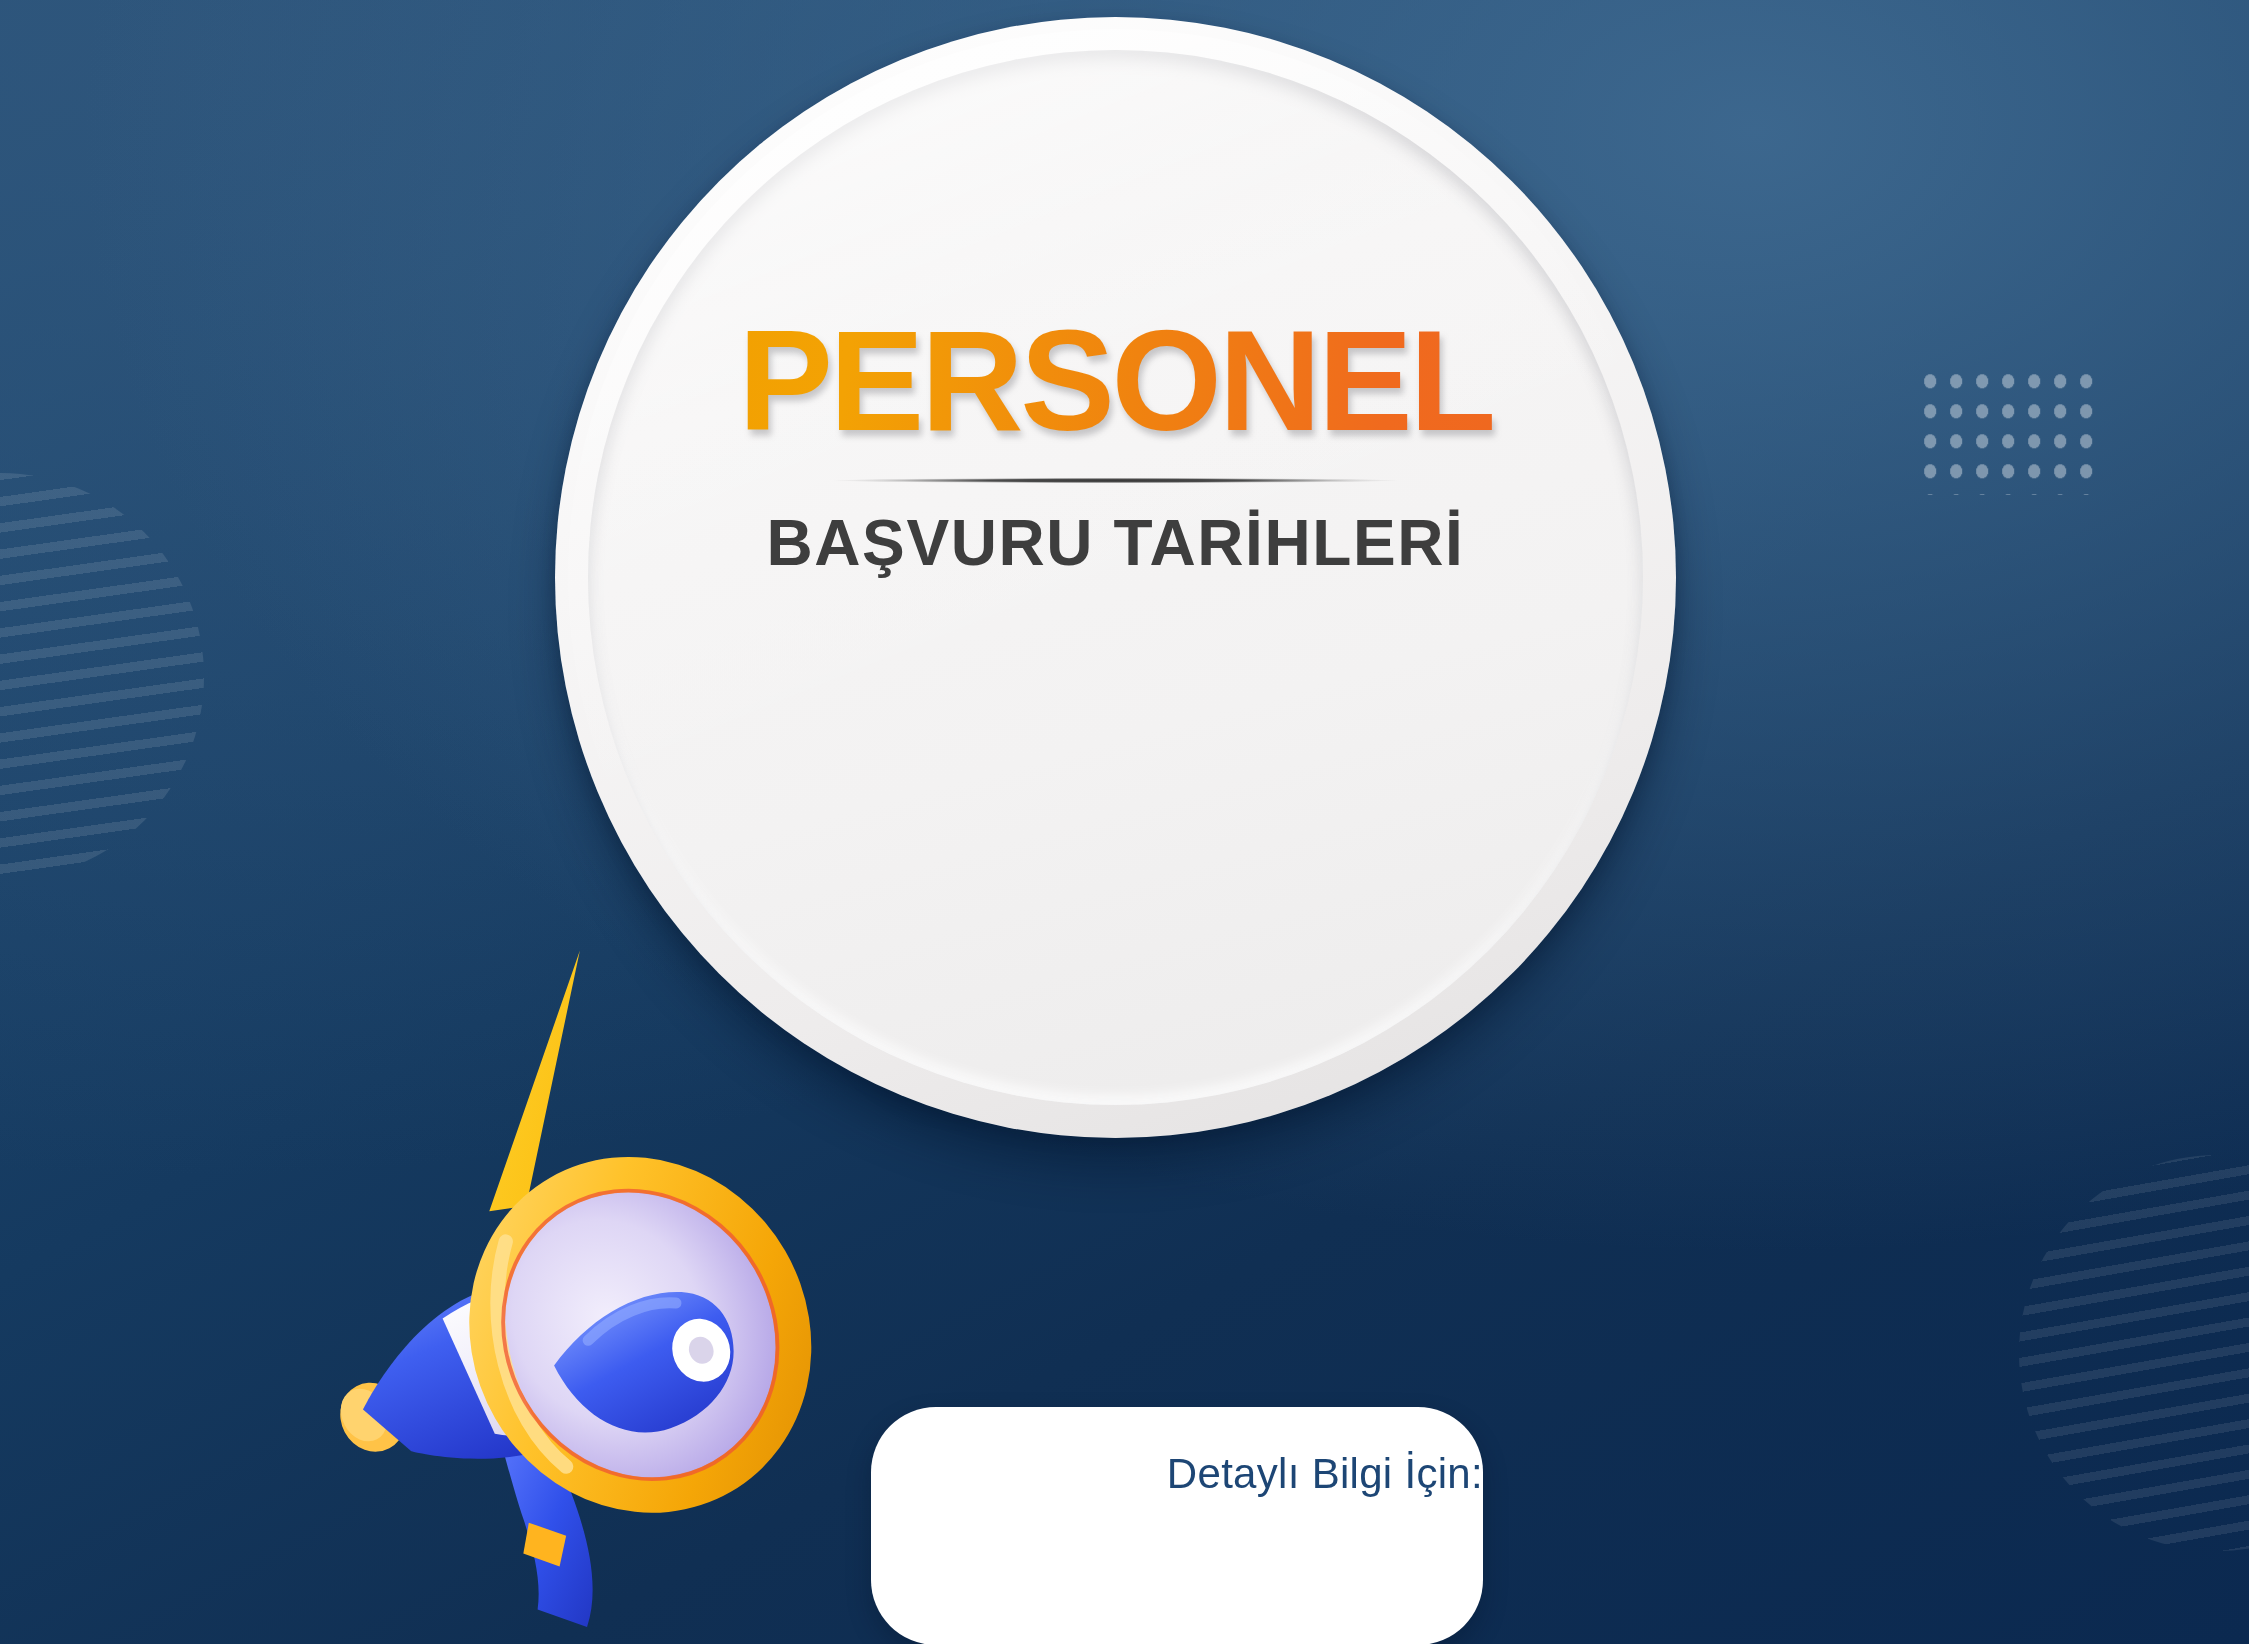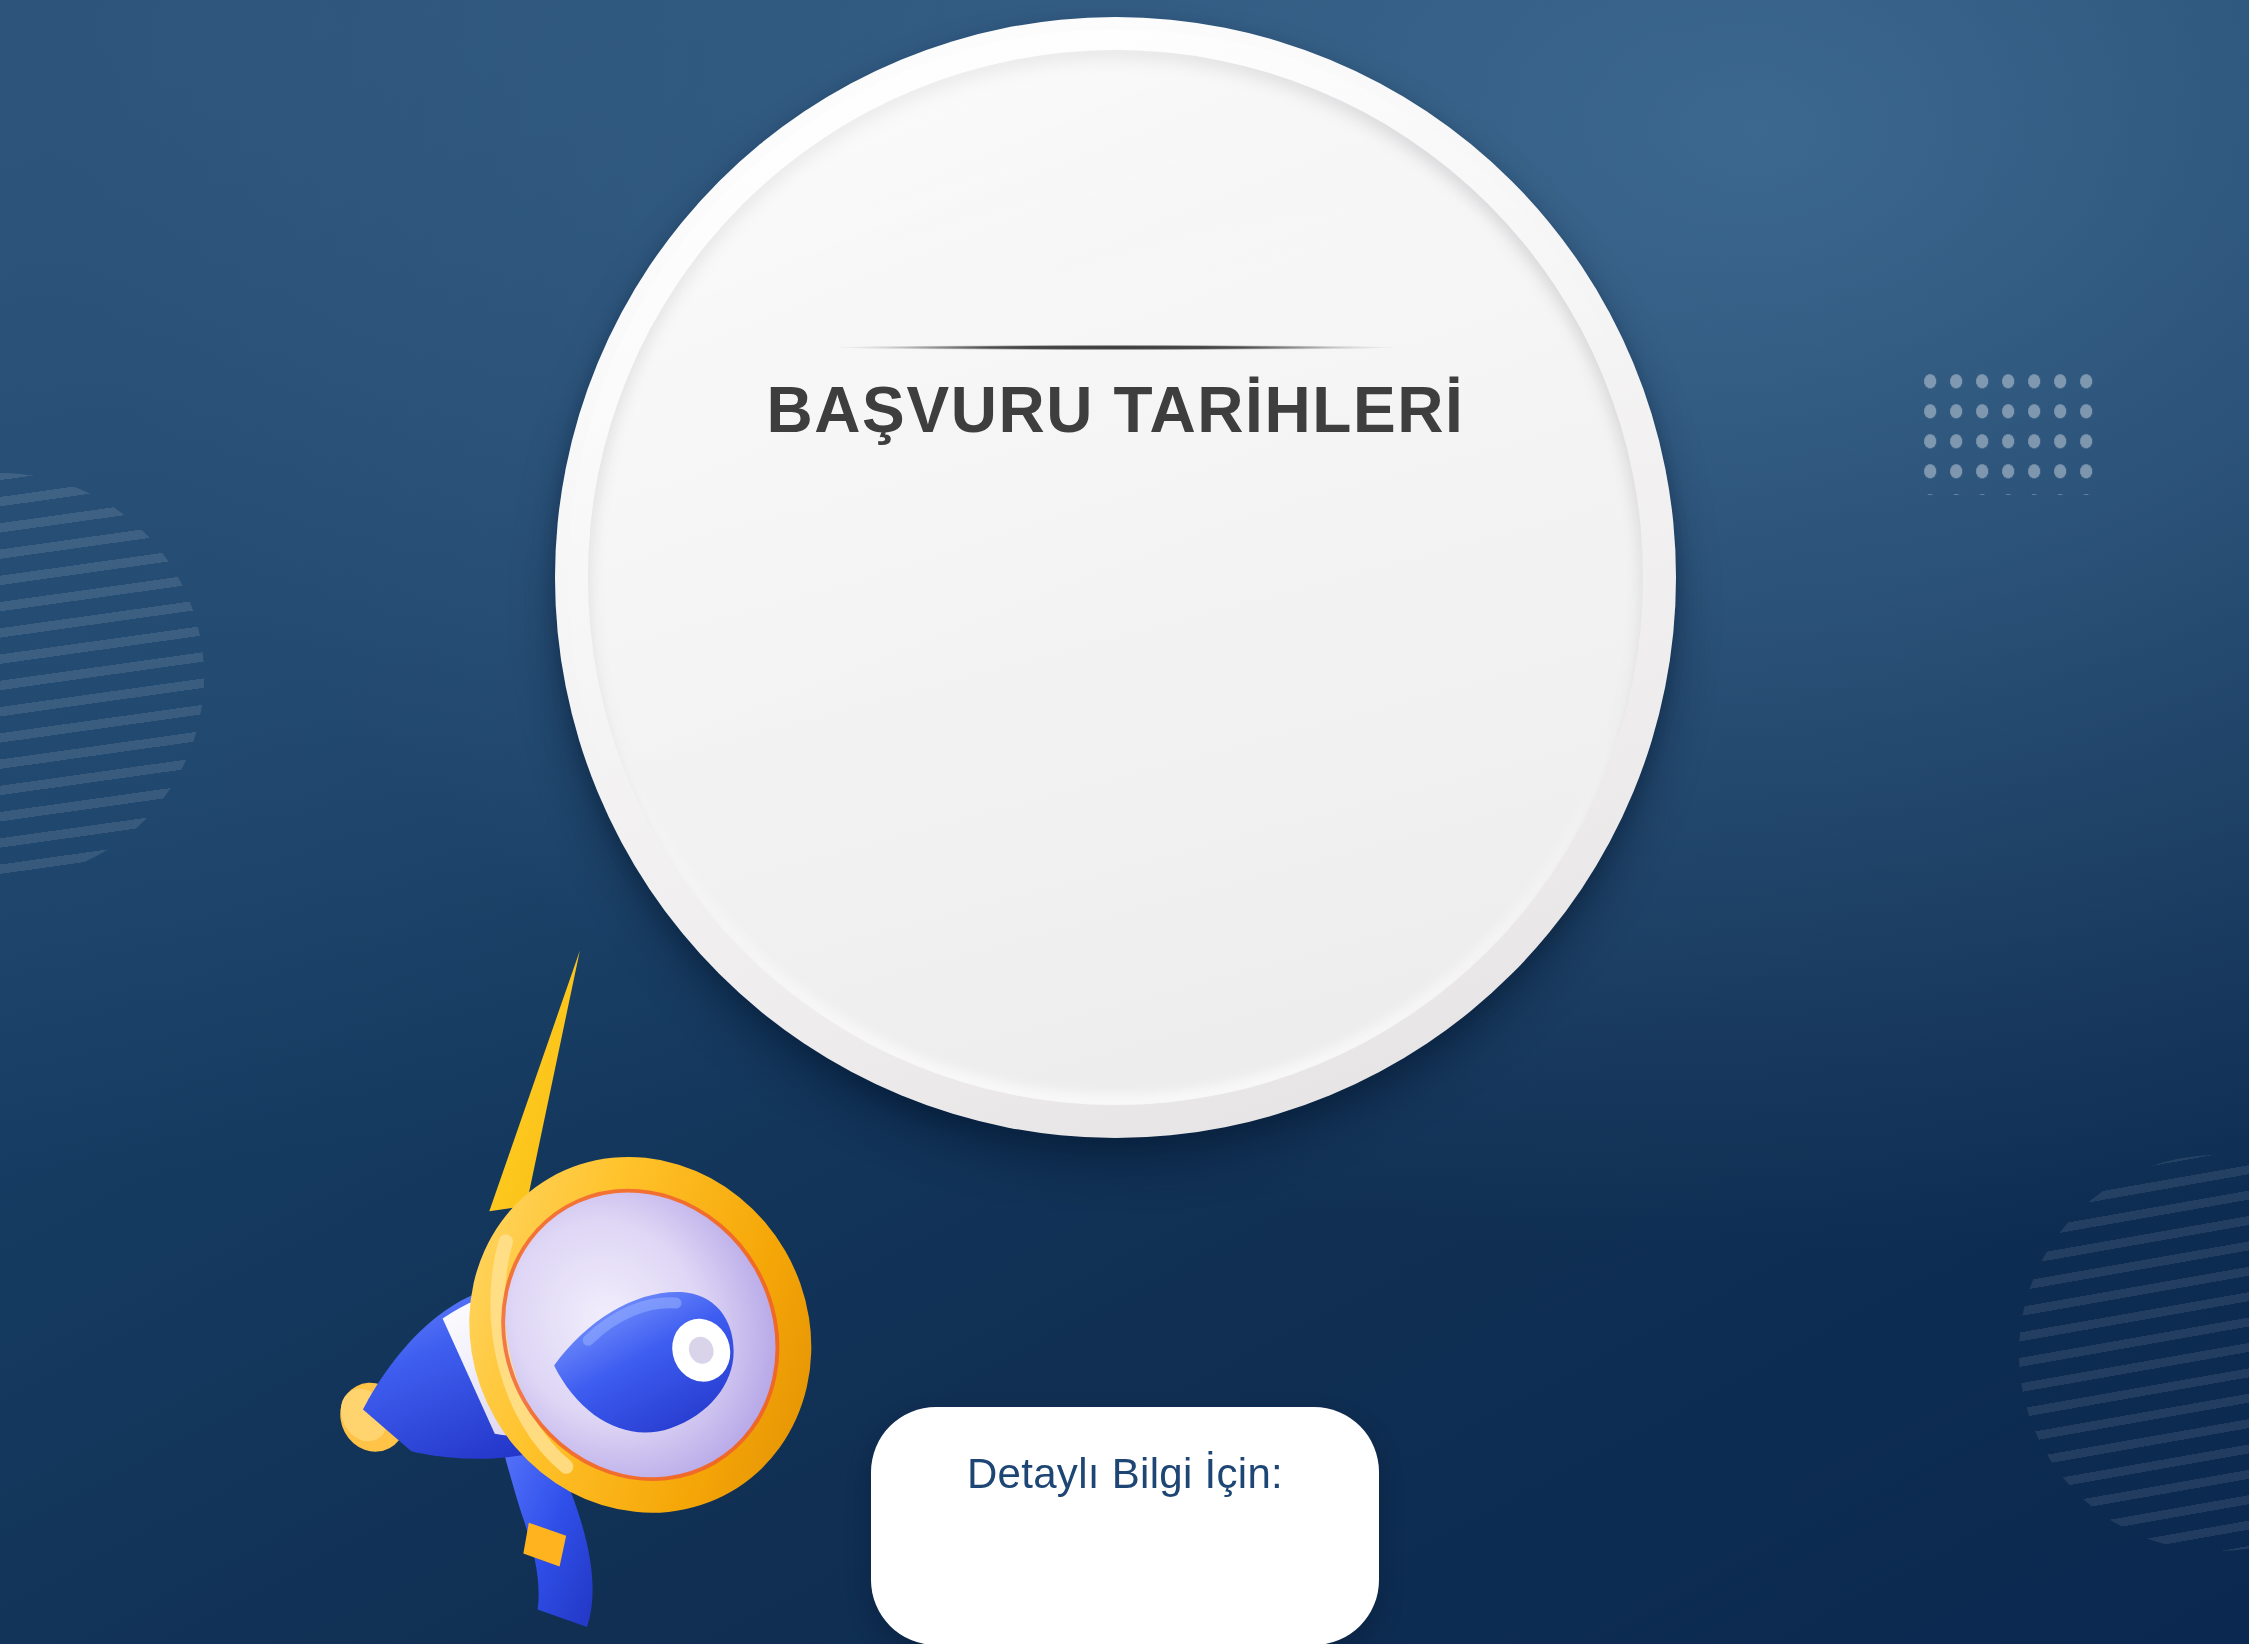--- a/index.html
+++ b/index.html
@@ -160,27 +160,27 @@
     left: 330px; top: 934px;
     width: 670px; height: 710px;
     z-index: 8;
   }
   #megaphone svg { display: block; width: 100%; height: 100%; }
 
   
   #url-pill {
     position: absolute;
     left: 871px; top: 1407px;
-    width: 508px; height: 238px;
+    width: 612px; height: 238px;
     background: #ffffff;
     border-radius: 65px;
     box-shadow: 0 11px 25px rgba(3,18,38,0.30);
     display: flex;
     flex-direction: column;
-    align-items: center;
+    align-items: flex-end;
     justify-content: flex-start;
     padding-top: 44px;
     box-sizing: border-box;
     z-index: 9;
   }
   #pill-label {
     font-size: 42px;
     font-weight: 400;
     color: #1d4675;
     letter-spacing: 0.3px;
@@ -205,20 +205,21 @@
   <div class="deco" id="deco-dot-grid"></div>
 
   <div id="speech-bubble">
     <div id="bubble-tail"></div>
     <div id="bubble-disc">
       <div id="bubble-inner"></div>
       <div id="bubble-rim-hl"></div>
     </div>
 
     <div id="bubble-content">
+      <h1 id="title-personel">PERSONEL</h1>
       <div id="divider"></div>
       <p id="subtitle">BAŞVURU TARİHLERİ</p>
     </div>
   </div>
 
   <div id="megaphone">
     <svg viewBox="0 0 1220 1293" xmlns="http://www.w3.org/2000/svg">
       <defs>
         <linearGradient id="gBoltA" x1="0" y1="0" x2="1" y2="1">
           <stop offset="0%" stop-color="#ffd22e"></stop>

